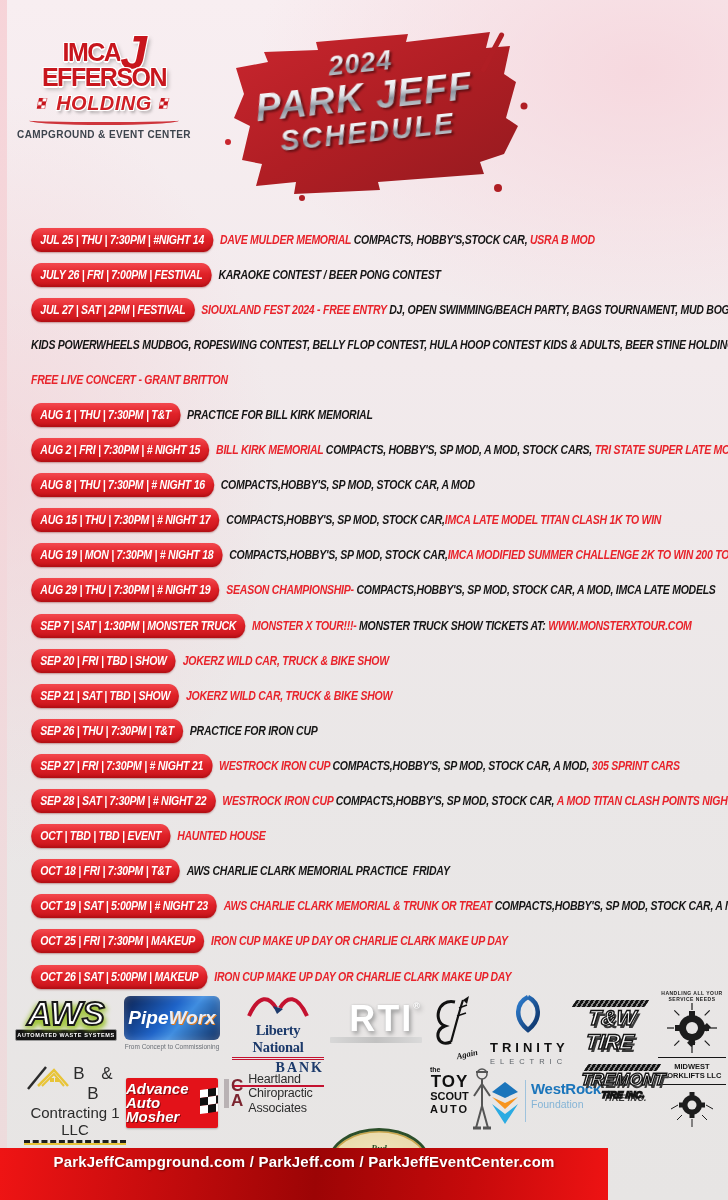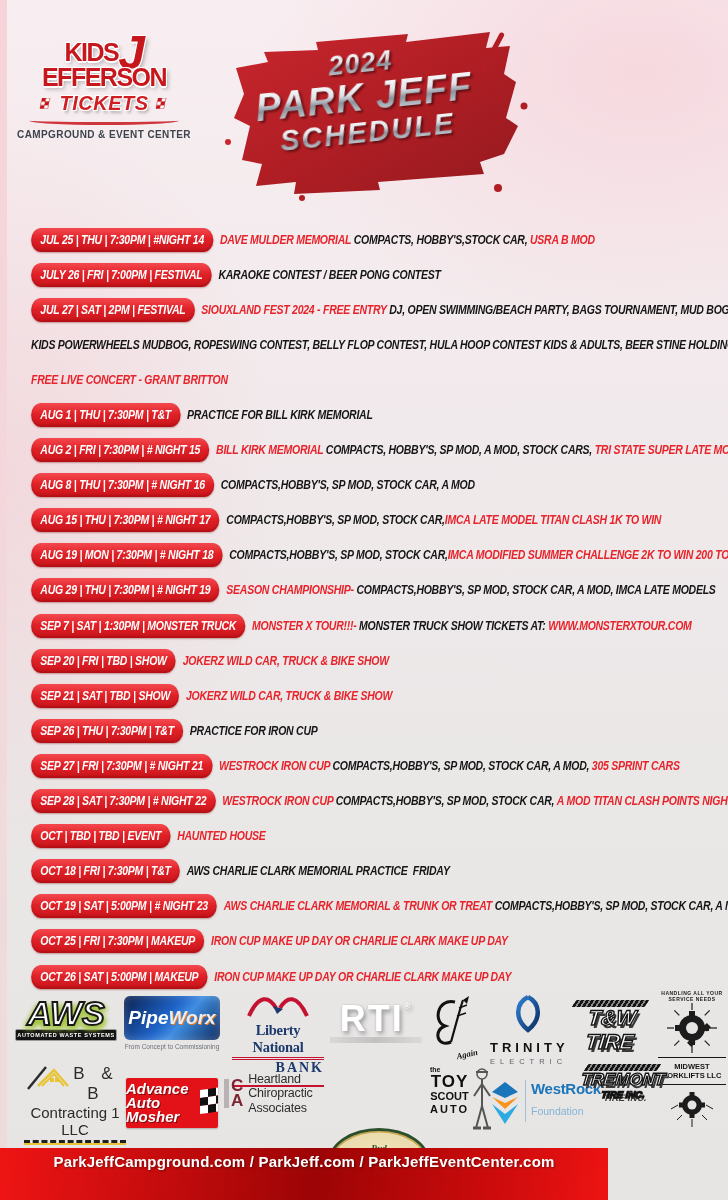--- a/index.html
+++ b/index.html
@@ -64,21 +64,21 @@
   .pw-worx{color:#e8edf5;text-shadow:1px 1px 0 #e07b1f;}
   .pw-cap{margin-top:3px;font-size:6.5px;color:#6a6f76;}
 
   
   .lib-name{font-family:"Liberation Serif","DejaVu Serif",serif;font-weight:700;font-size:14.5px;color:#1c3a6b;letter-spacing:-.3px;}
   .lib-rule{border-top:3px double #c41230;margin-top:1px;}
   .lib-bank{font-family:"Liberation Serif","DejaVu Serif",serif;font-weight:700;font-size:14px;color:#1c3a6b;text-align:right;letter-spacing:2px;border-bottom:2px solid #c41230;padding-bottom:9px;}
 
   
   .rti-word{font-weight:900;font-size:36px;letter-spacing:2px;color:#fff;line-height:.9;
-    text-shadow:0 0 2px #bbb,2px 3px 4px #9a9a9a;}
+    text-shadow:0 0 2px #bbb,2px 3px 4px #9a9a9a;text-align:right;}
   .rti-reg{font-size:9px;vertical-align:22px;}
   .rti-sub{margin-top:2px;height:6px;width:92px;background:linear-gradient(90deg,#d6d6d6,#bdbdbd 50%,#d9d9d9);opacity:.9;border-radius:1px;}
 
   
   .qq-script{font-family:"Liberation Serif","DejaVu Serif",serif;font-style:italic;font-weight:700;font-size:8.5px;color:#111;transform:rotate(-12deg);margin-top:-8px;text-align:right;}
 
   
   .tri-name{font-weight:700;font-size:13px;letter-spacing:4px;color:#101010;margin-top:2px;}
   .tri-sub{font-weight:400;font-size:7.5px;letter-spacing:5px;color:#5c6268;margin-top:2px;}
 
@@ -120,47 +120,47 @@
   .ts-text{line-height:1;color:#101010;text-align:center;}
   .ts-the{font-weight:700;font-size:7px;text-align:left;}
   .ts-toy{font-weight:900;font-size:17px;letter-spacing:1px;}
   .ts-scout{font-weight:900;font-size:11px;margin-top:1px;}
   .ts-auto{font-weight:900;font-size:11px;margin-top:2px;letter-spacing:2px;}
 
   
   .wr{display:flex;align-items:flex-start;gap:5px;text-align:left;}
   .wr-div{width:1px;height:42px;background:#9fc3dd;}
   .wr-name{font-weight:700;font-size:15px;color:#1b75bb;letter-spacing:-.3px;}
-  .wr-sub{font-weight:400;font-size:10.5px;color:#85b4d6;margin-top:8px;}
+  .wr-sub{font-weight:400;font-size:10.5px;color:#85b4d6;margin-top:1px;}
 
   
   .footer{position:absolute;left:0;bottom:0;width:608px;height:52px;
     background:linear-gradient(96deg,#ef1414 0%,#d60f10 16%,#9c0405 52%,#c70a0b 78%,#ee1313 100%);}
   .footer-text{padding-top:5px;text-align:center;color:#fff;font-weight:700;font-size:15px;letter-spacing:.2px;
     text-shadow:1px 1px 2px rgba(0,0,0,.4);}
 </style>
 </head>
 <body>
 
 <div class="page">
 
   <div class="pj-logo">
-    <div class="pj-name"><span>KIDS</span><span class="pj-j">J</span><span>EFFERSON</span></div>
+    <div class="pj-name"><span>IMCA</span><span class="pj-j">J</span><span>EFFERSON</span></div>
     <div class="pj-speedway">
       <svg width="16" height="11">
           <g transform="skewX(-12)">
             <rect x="4" y="0" width="4" height="3.6" fill="#c8161d"></rect>
             <rect x="8" y="3.6" width="4" height="3.6" fill="#c8161d"></rect>
             <rect x="4" y="7.2" width="4" height="3.6" fill="#c8161d"></rect>
             <rect x="8" y="0" width="4" height="3.6" fill="#fff" stroke="#c8161d" stroke-width=".5"></rect>
             <rect x="4" y="3.6" width="4" height="3.6" fill="#fff" stroke="#c8161d" stroke-width=".5"></rect>
             <rect x="8" y="7.2" width="4" height="3.6" fill="#fff" stroke="#c8161d" stroke-width=".5"></rect>
           </g>
         </svg>
-      <span>TICKETS</span>
+      <span>HOLDING</span>
       <svg width="16" height="11">
           <g transform="skewX(-12)">
             <rect x="4" y="0" width="4" height="3.6" fill="#c8161d"></rect>
             <rect x="8" y="3.6" width="4" height="3.6" fill="#c8161d"></rect>
             <rect x="4" y="7.2" width="4" height="3.6" fill="#c8161d"></rect>
             <rect x="8" y="0" width="4" height="3.6" fill="#fff" stroke="#c8161d" stroke-width=".5"></rect>
             <rect x="4" y="3.6" width="4" height="3.6" fill="#fff" stroke="#c8161d" stroke-width=".5"></rect>
             <rect x="8" y="7.2" width="4" height="3.6" fill="#fff" stroke="#c8161d" stroke-width=".5"></rect>
           </g>
         </svg>

